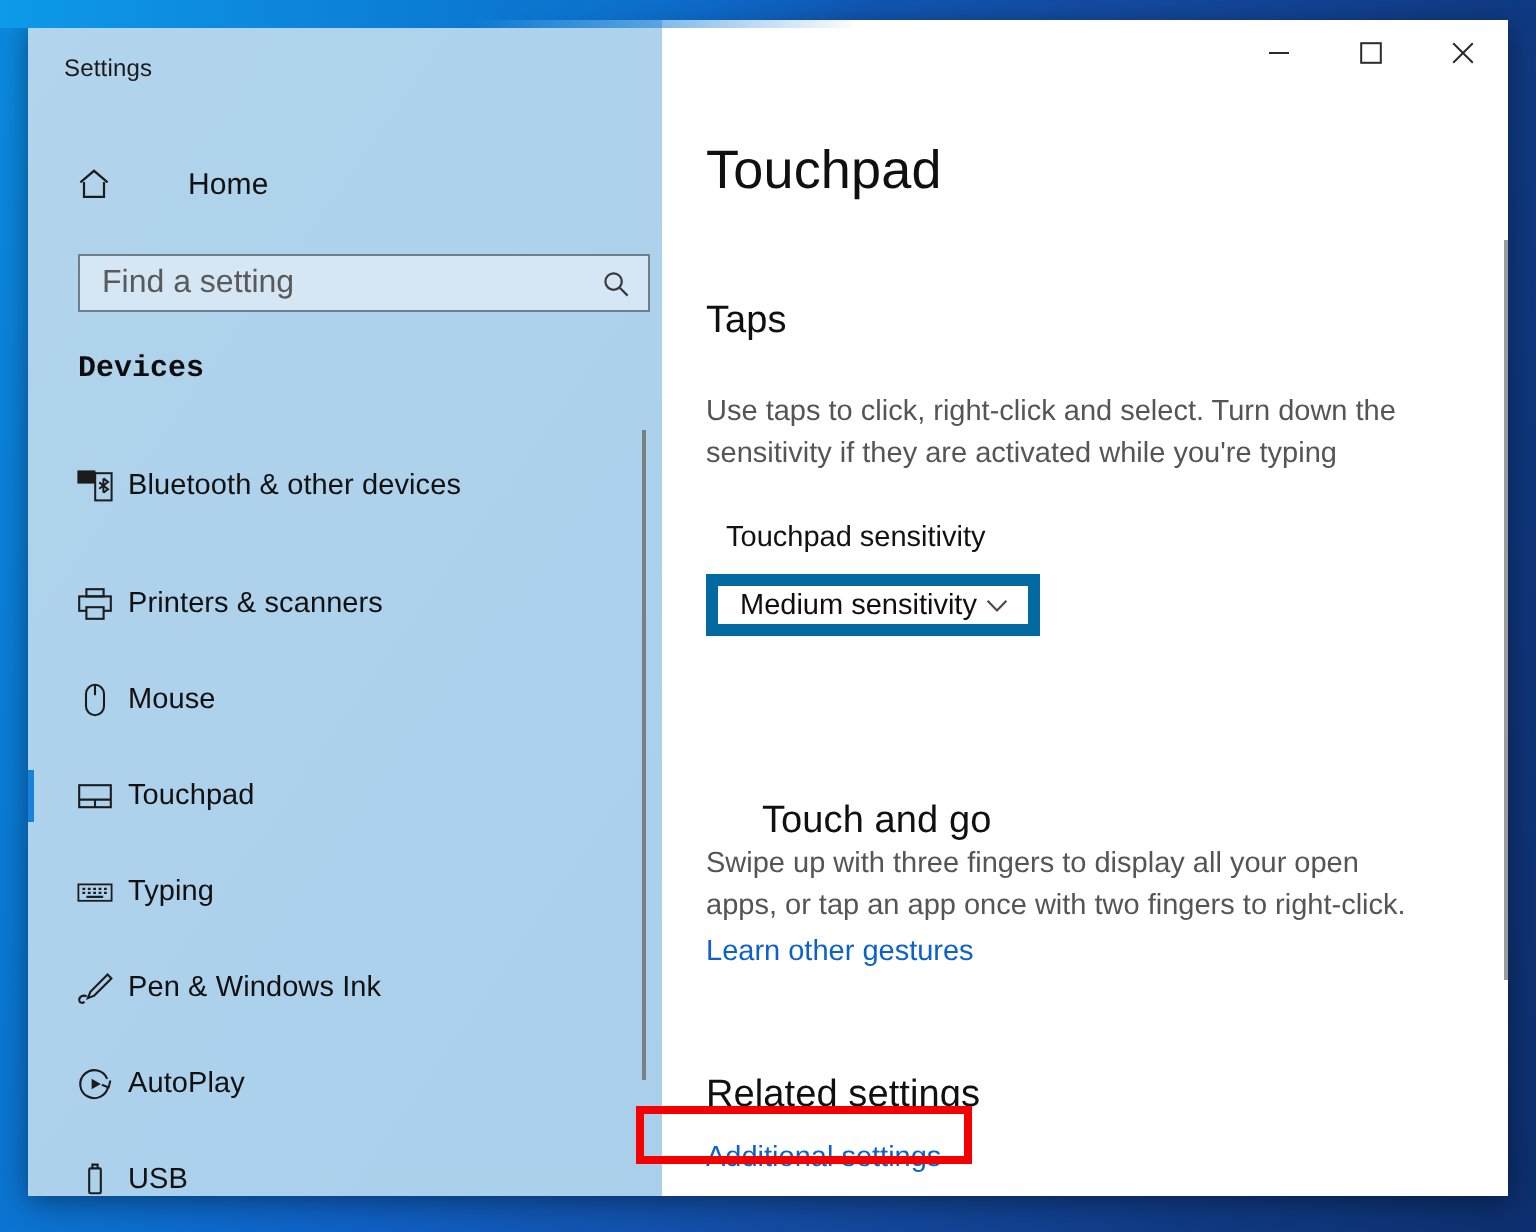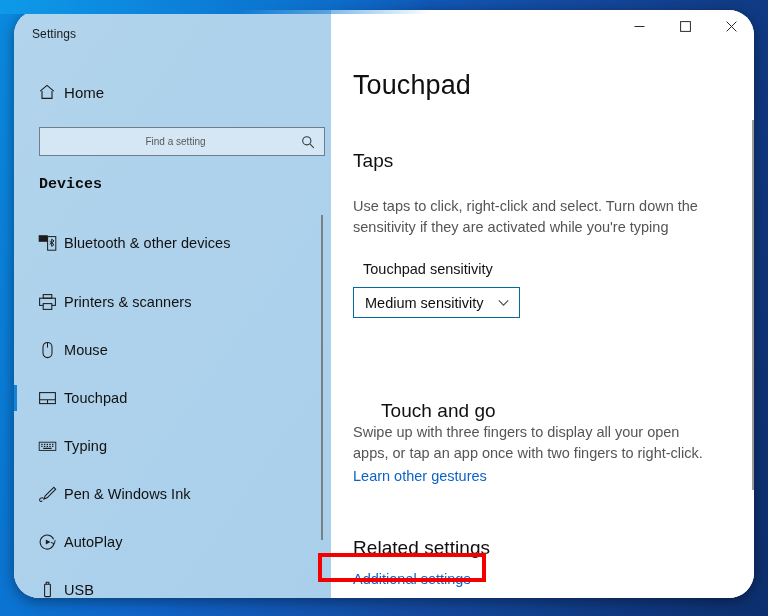--- a/index.html
+++ b/index.html
@@ -37,21 +37,20 @@
   #window {
     position: absolute;
     left: 14px;
     top: 10px;
     width: 740px;
     height: 588px;
     background: #ffffff;
     box-shadow: 0 3px 14px rgba(0,0,0,.42);
     display: flex;
     overflow: hidden;
-    border-radius: 25px;
   }
 
   
   #nav {
     position: relative;
     width: 317px;
     flex: 0 0 317px;
     background: linear-gradient(125deg, #b2d4ec 0%, #aed2ec 45%, #a9cfeb 100%);
     overflow: hidden;
   }
@@ -93,45 +92,44 @@
     margin-left: 13px;
   }
   .nav-row .lbl {
     font-size: 14.5px;
     color: #111111;
     letter-spacing: .05px;
     white-space: nowrap;
   }
 
   #home-row { top: 60px; }
-  #home-row .lbl { font-size: 15px; }
+  #home-row .lbl { font-size: 15px; margin-left: 30px; }
 
   
   #search-box {
     position: absolute;
     left: 25px;
     top: 117px;
     width: 286px;
     height: 29px;
     background: #d5e6f4;
     border: 1px solid #6f7e8c;
     display: flex;
     align-items: center;
     padding: 0 8px 0 11px;
   }
   #search-input {
     flex: 1 1 auto;
     border: 0;
     outline: 0;
     background: transparent;
     font-family: "Liberation Sans", sans-serif;
-    font-size: 10px;
+    font-size: 16px;
     color: #0369a1;
     height: 100%;
-    text-align: center;
   }
   #search-input::placeholder { color: #5a5a5a; opacity: 1; }
   #search-icon-wrap {
     flex: 0 0 16px;
     display: flex;
     align-items: center;
     justify-content: center;
     color: #3a3a3a;
   }
 
@@ -234,21 +232,21 @@
   #related-head   { top: 527px; }
   #related-link   { top: 561px; text-align: right; }
 
   
   #sens-dropdown {
     position: absolute;
     left: 22px;
     width: 167px;
     height: 31px;
     background: #ffffff;
-    border: 1px solid #0369a1;
+    border: 6px solid #0369a1;
     display: flex;
     align-items: center;
     padding: 0 9px 0 11px;
     cursor: pointer;
   }
   #sens-value {
     flex: 1 1 auto;
     font-size: 14.5px;
     color: #0f0f0f;
     white-space: nowrap;

